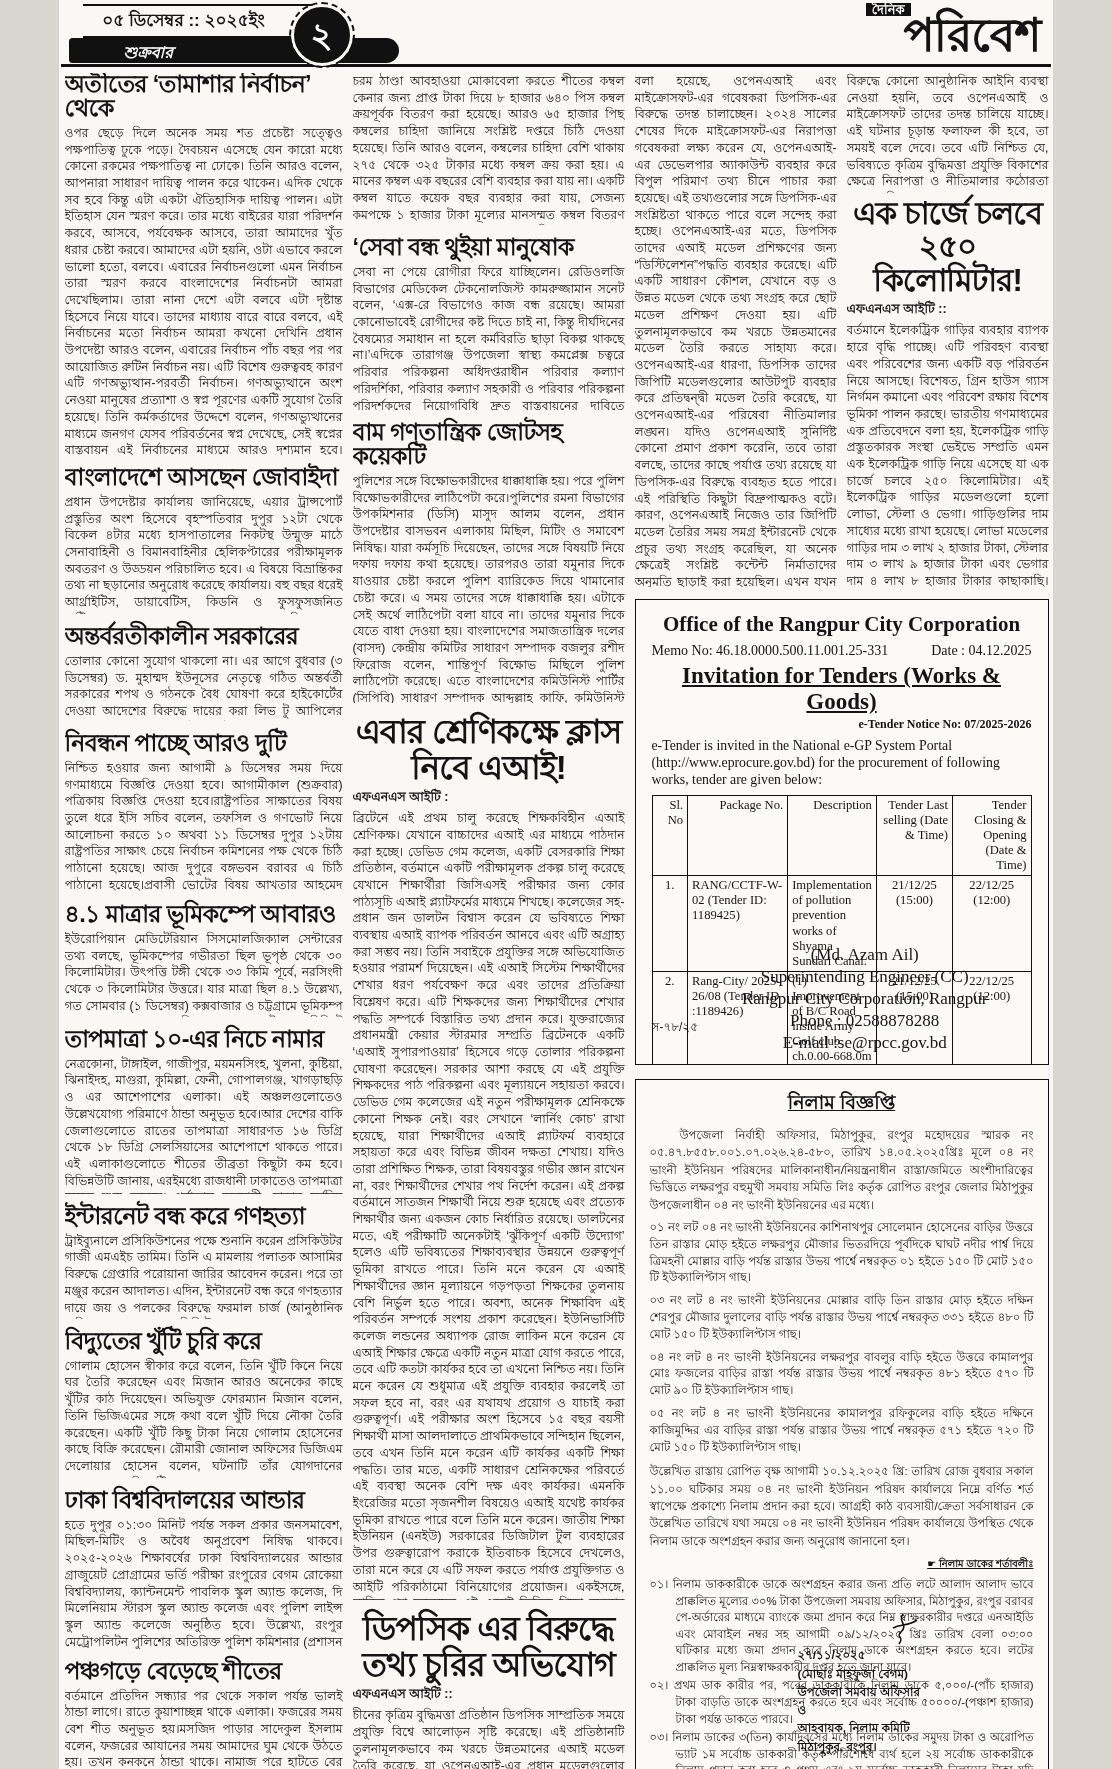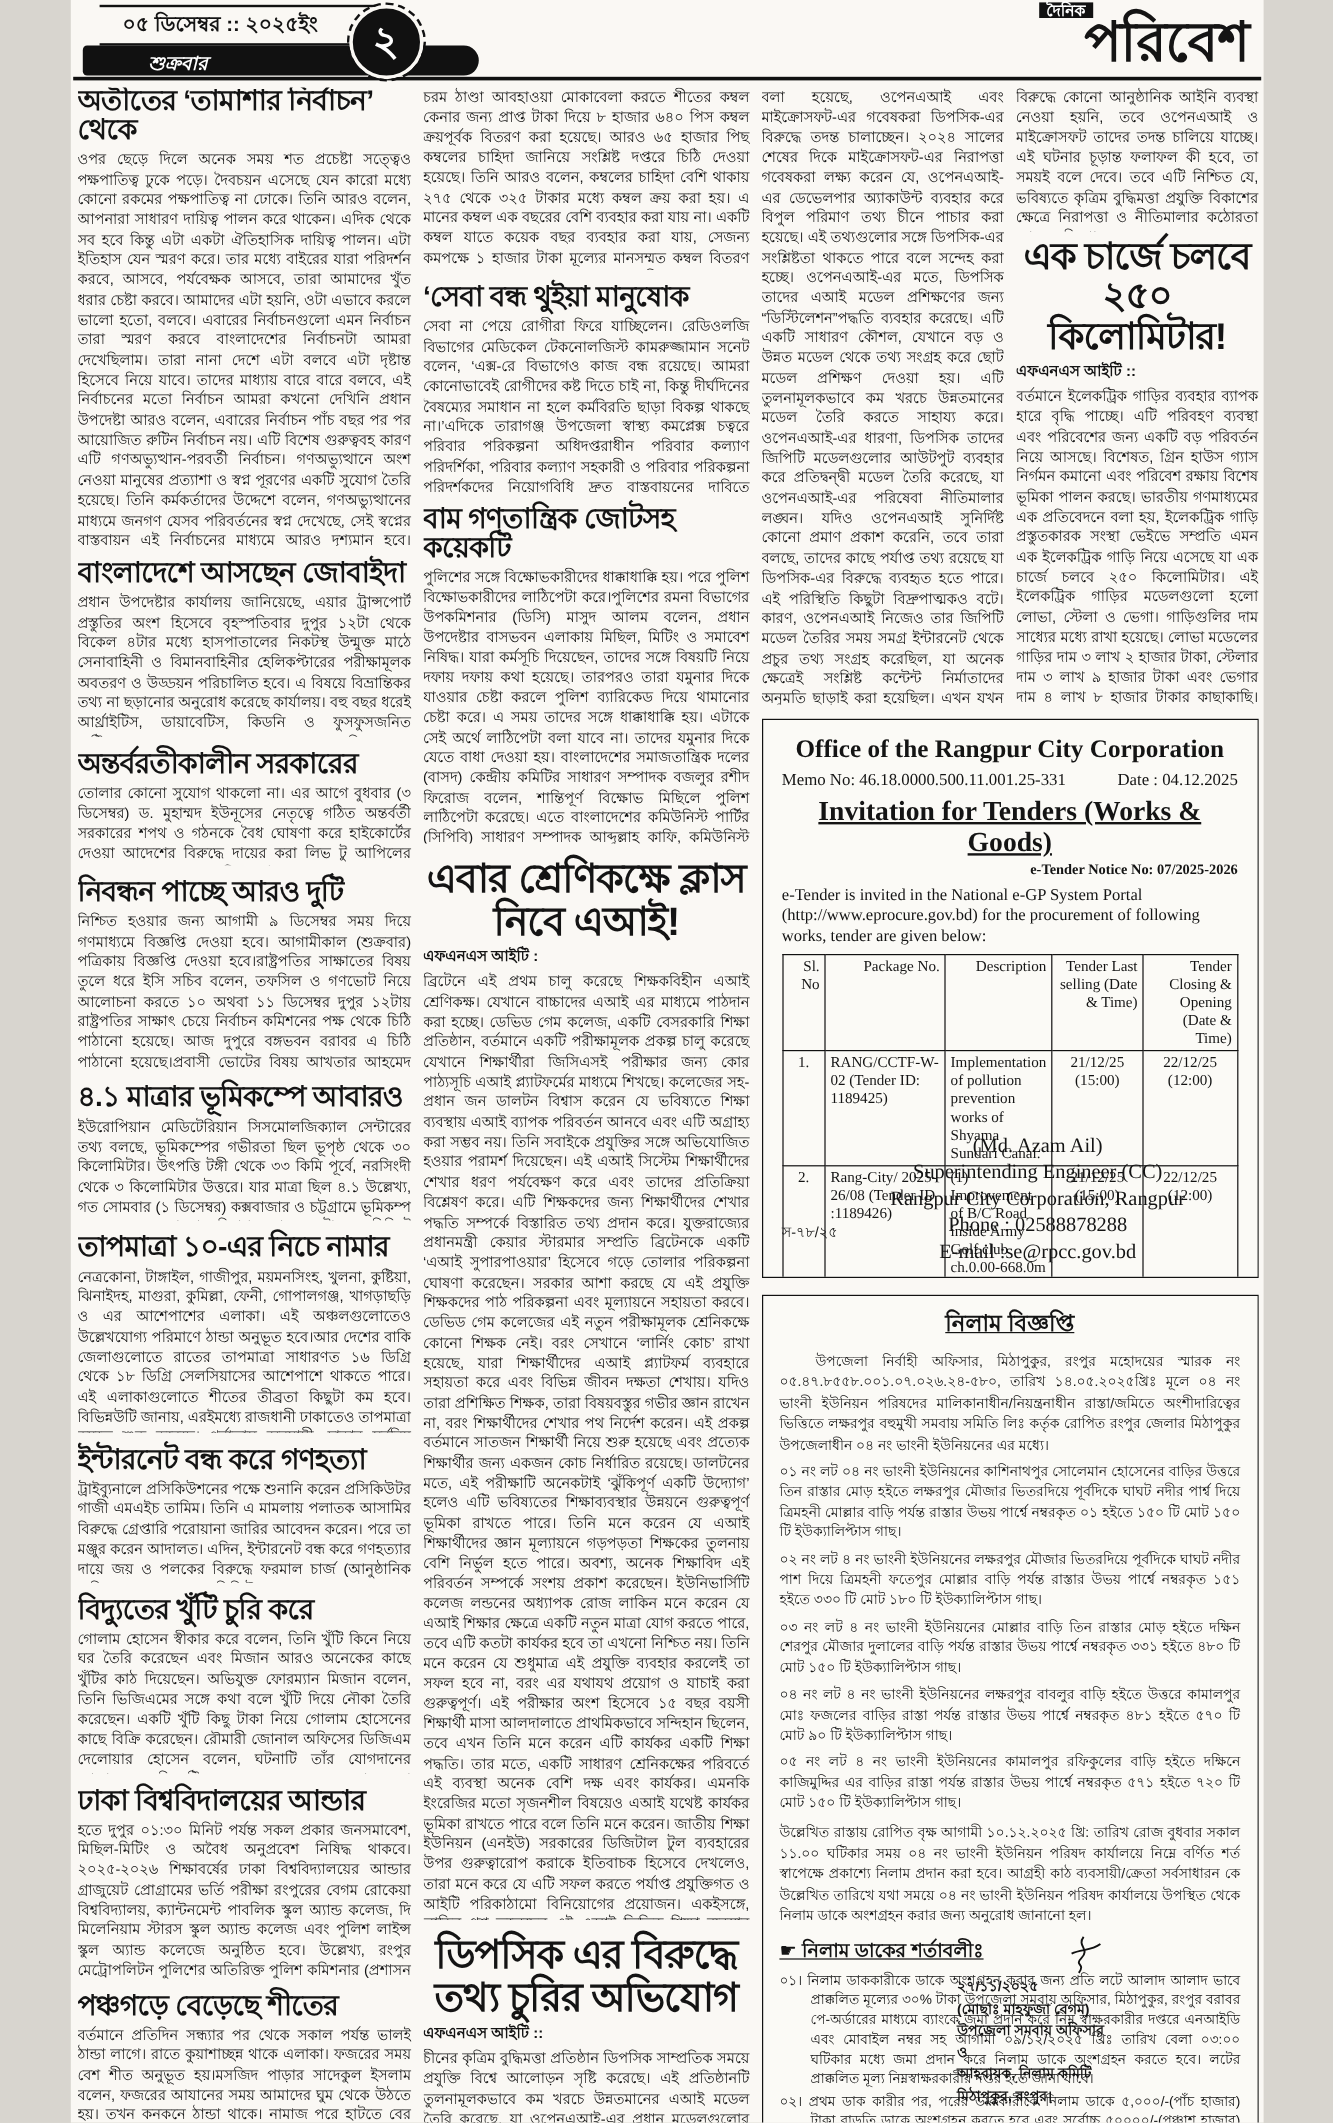--- a/index.html
+++ b/index.html
@@ -46,21 +46,21 @@
   .t-table td.c{text-align:center;}
   .t-footer{font-size:19px;margin-top:20px;line-height:1.25;}
   .t-sign{position:absolute;right:60px;bottom:10px;text-align:center;font-size:17px;line-height:1.3;}
   .t-ref{position:absolute;left:16px;bottom:26px;font-size:12px;font-family:"Liberation Sans",sans-serif;}
   
   .auction{border:1.6px solid #111;margin-top:14px;flex:1;padding:6px 14px;box-sizing:border-box;position:relative;overflow:hidden;background:#fbfaf6;}
   .a-title{text-align:center;font-weight:bold;font-size:19px;text-decoration:underline;margin:2px 0 6px 0;}
   .a-intro{font-size:11.6px;line-height:1.5;text-align:justify;text-indent:30px;}
   .a-lot{font-size:11.6px;line-height:1.45;text-align:justify;margin-top:6px;}
   .a-mid{font-size:11.6px;line-height:1.5;text-align:justify;margin-top:7px;}
-  .a-terms-title{font-weight:bold;font-size:16px;text-decoration:underline;margin:7px 0 3px 0;}
+  .a-terms-title{font-weight:bold;font-size:10px;text-decoration:underline;margin:7px 0 3px 0;text-align:right;}
   .a-term{font-size:11.4px;line-height:1.45;text-align:justify;padding-left:26px;text-indent:-26px;margin-top:2px;}
   .a-sign{position:absolute;right:40px;bottom:16px;width:210px;text-align:left;font-weight:bold;font-size:11.8px;line-height:1.55;}
   .a-sign .sig-svg{display:block;margin:0 auto 0 auto;}
 </style>
 </head>
 <body>
 
 <div class="page">
 
   <div class="header">
@@ -206,21 +206,20 @@
           <div>Rangpur City Corporation, Rangpur</div>
           <div>Phone : 02588878288</div>
           <div>E-mail :se@rpcc.gov.bd</div>
         </div>
       </div>
 
       <div class="auction">
         <div class="a-title">নিলাম বিজ্ঞপ্তি</div>
         <div class="a-intro">উপজেলা নির্বাহী অফিসার, মিঠাপুকুর, রংপুর মহোদয়ের স্মারক নং ০৫.৪৭.৮৫৫৮.০০১.০৭.০২৬.২৪-৫৮০, তারিখ ১৪.০৫.২০২৫খ্রিঃ মূলে ০৪ নং ভাংনী ইউনিয়ন পরিষদের মালিকানাধীন/নিয়ন্ত্রনাধীন রাস্তা/জমিতে অংশীদারিত্বের ভিত্তিতে লক্ষরপুর বহুমুখী সমবায় সমিতি লিঃ কর্তৃক রোপিত রংপুর জেলার মিঠাপুকুর উপজেলাধীন ০৪ নং ভাংনী ইউনিয়নের এর মধ্যে।</div>
         <div class="a-lot">০১ নং লট ০৪ নং ভাংনী ইউনিয়নের কাশিনাথপুর সোলেমান হোসেনের বাড়ির উত্তরে তিন রাস্তার মোড় হইতে লক্ষরপুর মৌজার ভিতরদিয়ে পূর্বদিকে ঘাঘট নদীর পার্শ্ব দিয়ে ত্রিমহনী মোল্লার বাড়ি পর্যন্ত রাস্তার উভয় পার্শ্বে নম্বরকৃত ০১ হইতে ১৫০ টি মোট ১৫০ টি ইউক্যালিপ্টাস গাছ।</div>
-        <div class="a-lot">০২ নং লট ৪ নং ভাংনী ইউনিয়নের লক্ষরপুর মৌজার ভিতরদিয়ে পূর্বদিকে ঘাঘট নদীর পাশ দিয়ে ত্রিমহনী ফতেপুর মোল্লার বাড়ি পর্যন্ত রাস্তার উভয় পার্শ্বে নম্বরকৃত ১৫১ হইতে ৩৩০ টি মোট ১৮০ টি ইউক্যালিপ্টাস গাছ।</div>
         <div class="a-lot">০৩ নং লট ৪ নং ভাংনী ইউনিয়নের মোল্লার বাড়ি তিন রাস্তার মোড় হইতে দক্ষিন শেরপুর মৌজার দুলালের বাড়ি পর্যন্ত রাস্তার উভয় পার্শ্বে নম্বরকৃত ৩৩১ হইতে ৪৮০ টি মোট ১৫০ টি ইউক্যালিপ্টাস গাছ।</div>
         <div class="a-lot">০৪ নং লট ৪ নং ভাংনী ইউনিয়নের লক্ষরপুর বাবলুর বাড়ি হইতে উত্তরে কামালপুর মোঃ ফজলের বাড়ির রাস্তা পর্যন্ত রাস্তার উভয় পার্শ্বে নম্বরকৃত ৪৮১ হইতে ৫৭০ টি মোট ৯০ টি ইউক্যালিপ্টাস গাছ।</div>
         <div class="a-lot">০৫ নং লট ৪ নং ভাংনী ইউনিয়নের কামালপুর রফিকুলের বাড়ি হইতে দক্ষিনে কাজিমুদ্দির এর বাড়ির রাস্তা পর্যন্ত রাস্তার উভয় পার্শ্বে নম্বরকৃত ৫৭১ হইতে ৭২০ টি মোট ১৫০ টি ইউক্যালিপ্টাস গাছ।</div>
         <div class="a-mid">উল্লেখিত রাস্তায় রোপিত বৃক্ষ আগামী ১০.১২.২০২৫ খ্রি: তারিখ রোজ বুধবার সকাল ১১.০০ ঘটিকার সময় ০৪ নং ভাংনী ইউনিয়ন পরিষদ কার্যালয়ে নিম্নে বর্ণিত শর্ত স্বাপেক্ষে প্রকাশ্যে নিলাম প্রদান করা হবে। আগ্রহী কাঠ ব্যবসায়ী/ক্রেতা সর্বসাধারন কে উল্লেখিত তারিখে যথা সময়ে ০৪ নং ভাংনী ইউনিয়ন পরিষদ কার্যালয়ে উপস্থিত থেকে নিলাম ডাকে অংশগ্রহন করার জন্য অনুরোধ জানানো হল।</div>
         <div class="a-terms-title">☛ নিলাম ডাকের শর্তাবলীঃ</div>
         <div class="a-term">০১। নিলাম ডাককারীকে ডাকে অংশগ্রহন করার জন্য প্রতি লটে আলাদ আলাদ ভাবে প্রাক্কলিত মূল্যের ৩০% টাকা উপজেলা সমবায় অফিসার, মিঠাপুকুর, রংপুর বরাবর পে-অর্ডারের মাধ্যমে ব্যাংকে জমা প্রদান করে নিম্ন স্বাক্ষরকারীর দপ্তরে এনআইডি এবং মোবাইল নম্বর সহ আগামী ০৯/১২/২০২৫ খ্রিঃ তারিখ বেলা ০৩:০০ ঘটিকার মধ্যে জমা প্রদান করে নিলাম ডাকে অংশগ্রহন করতে হবে। লটের প্রাক্কলিত মূল্য নিম্নস্বাক্ষরকারীর দপ্তর হতে জানা যাবে।</div>
         <div class="a-term">০২। প্রথম ডাক কারীর পর, পরের ডাককারীকে নিলাম ডাকে ৫,০০০/-(পাঁচ হাজার) টাকা বাড়তি ডাকে অংশগ্রহন করতে হবে এবং সর্বোচ্চ ৫০০০০/-(পঞ্চাশ হাজার) টাকা পর্যন্ত ডাকতে পারবে।</div>
         <div class="a-term">০৩। নিলাম ডাকের ৩(তিন) কার্যদিবসের মধ্যে নিলাম ডাকের সমুদয় টাকা ও অরোপিত ভ্যাট ১ম সর্বোচ্চ ডাককারী কর্তৃক পরিশোধে ব্যর্থ হলে ২য় সর্বোচ্চ ডাককারীকে নিলাম প্রদান করা হবে ও প্রথম এবং ২য় সর্বোচ্চ ডাককারী নিলামের টাকা যদি পরিশোধে ব্যর্থ হয় তবে উভয়ের টাকা বাজেয়াপ্ত করে পুনঃ নিলাম ডাকের ব্যবস্থা গ্রহন করা হবে।</div>
         <div class="a-term">০৪। নিলাম ডাকের ৩(তিন) কার্যদিবসের মধ্যে সর্বোচ্চ ডাককারীকে নিলাম ডাকের সমুদয় টাকা ইউপি চেয়ারম্যান ও অত্র সংস্থার যৌথভাবে পরিচালিত ব্যাংক হিসাবে একযোগে পরিশোধ করতে হবে এবং সর্বোচ্চ ডাককারী কর্তৃক নিলামডাকের সমুদয় টাকার উপর অরোপিত ভ্যাট ও মূল্য সংযোজন কর বাবদ ৯.৫% টাকা সরকারী কোষাগারে পরিশোধ অন্তে বৃক্ষ কর্তনের কার্যাদেশ প্রদান করা হবে।</div>
 

